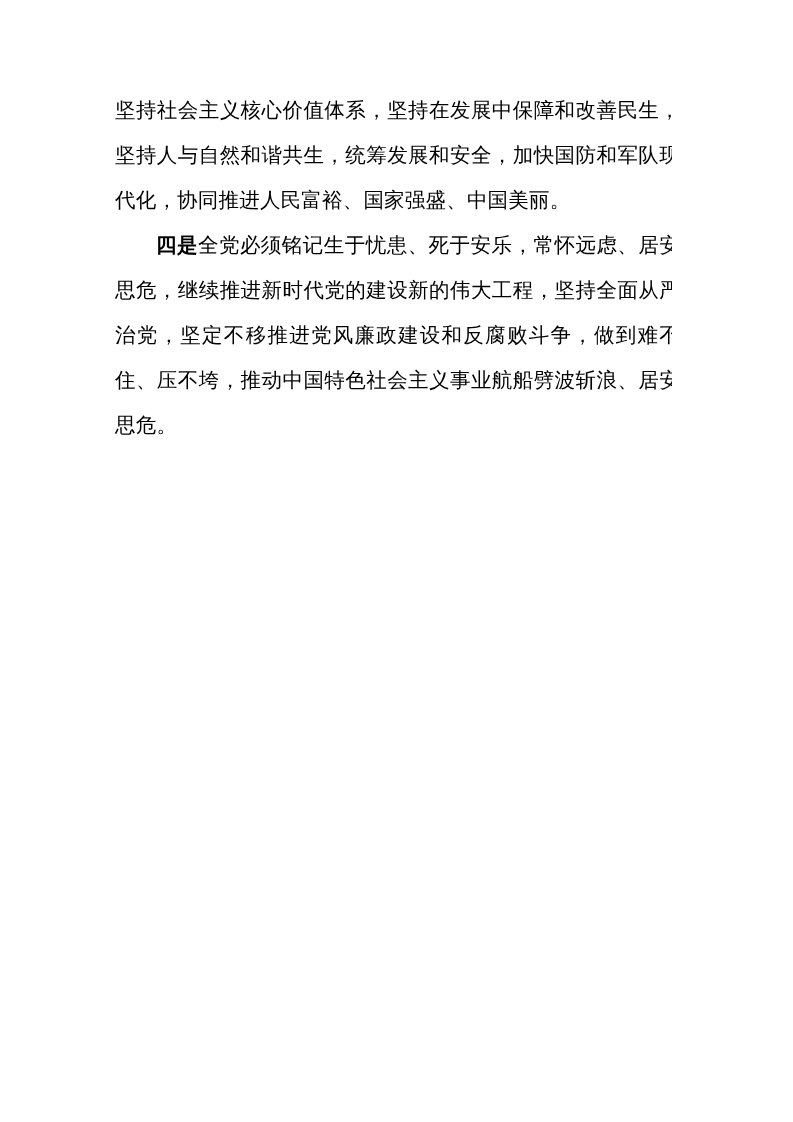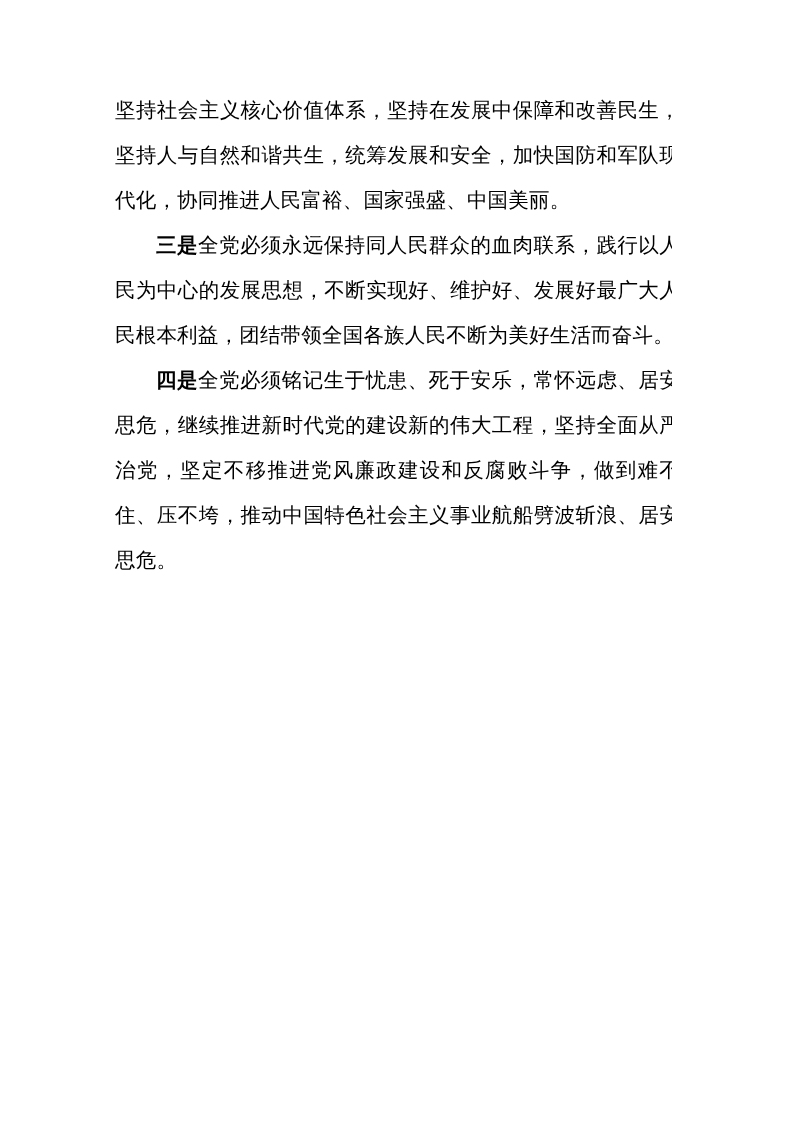--- a/index.html
+++ b/index.html
@@ -47,22 +47,19 @@
 </head>
 <body>
 
 <div class="page">
   <div class="content">
 
     <p class="para">
       <span>坚持社会主义核心价值体系，坚持在发展中保障和改善民生，坚持人与自然和谐共生，统筹发展和安全，加快国防和军队现代化，协同推进人民富裕、国家强盛、中国美丽。</span>
     </p>
 
-    <p class="para indent">
-      <span class="lead">三是</span><span>全党必须永远保持同人民群众的血肉联系，践行以人民为中心的发展思想，不断实现好、维护好、发展好最广大人民根本利益，团结带领全国各族人民不断为美好生活而奋斗。</span>
-    </p>
 
     <p class="para indent">
       <span class="lead">四是</span><span>全党必须铭记生于忧患、死于安乐，常怀远虑、居安思危，继续推进新时代党的建设新的伟大工程，坚持全面从严治党，坚定不移推进党风廉政建设和反腐败斗争，做到难不住、压不垮，推动中国特色社会主义事业航船劈波斩浪、居安思危。</span>
     </p>
 
   </div>
 </div>
 
 </body></html>

